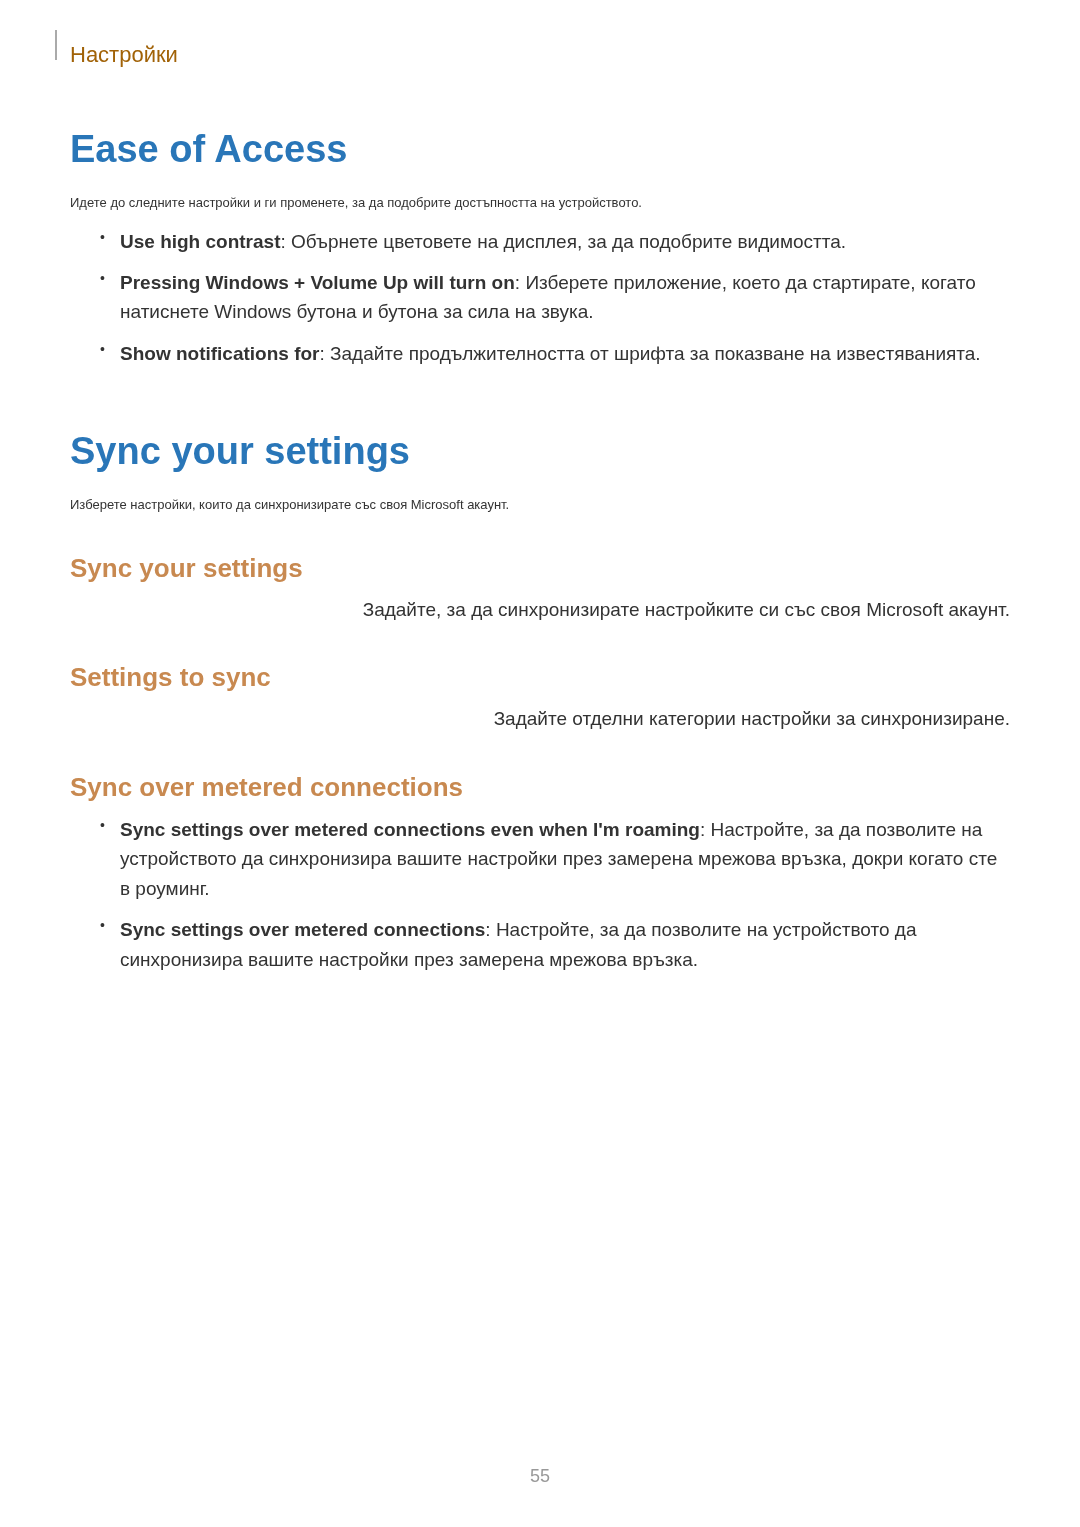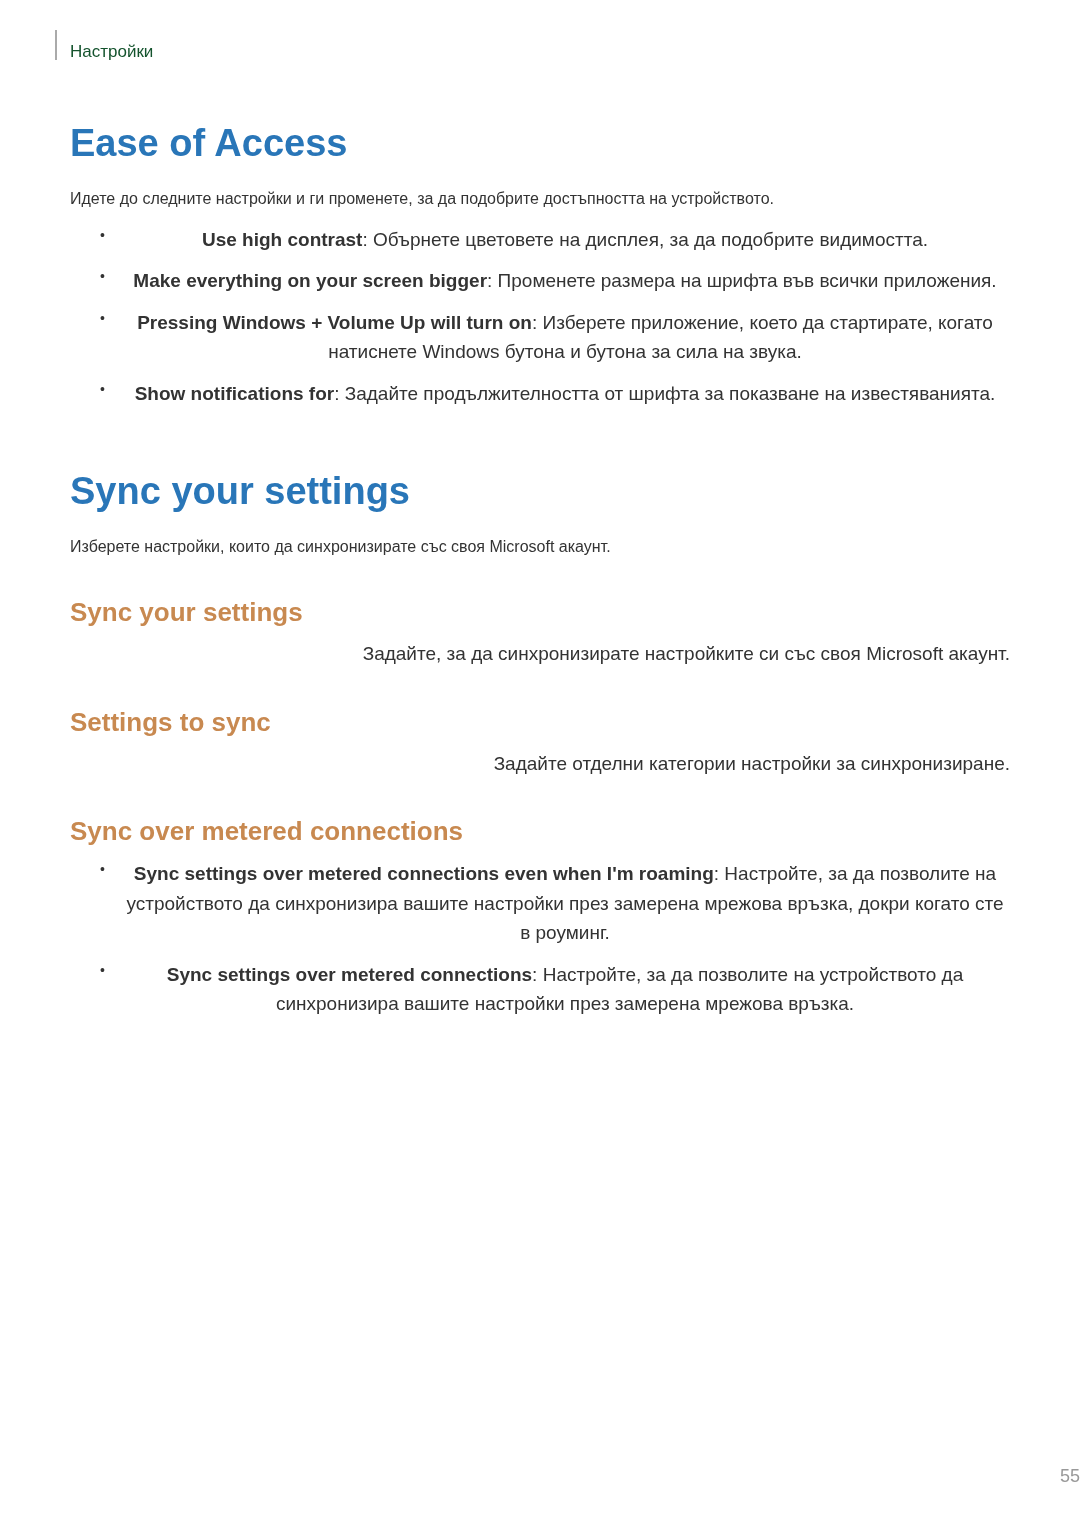--- a/index.html
+++ b/index.html
@@ -18,22 +18,22 @@
       padding: 42px 70px 60px 70px;
     }
     .header-rule {
       border-left: 2px solid #aaa;
       height: 30px;
       position: absolute;
       left: 55px;
       top: 30px;
     }
     .header-label {
-      color: #14532d;
-      font-size: 17px;
+      color: #a16207;
+      font-size: 22px;
       margin-left: 0px;
       margin-bottom: 60px;
       padding-top: 0px;
     }
     h1 {
       color: #2976b8;
       font-size: 38px;
       font-weight: 700;
       margin-bottom: 22px;
       margin-top: 29px;
@@ -43,36 +43,35 @@
     }
     h2 {
       color: #c88950;
       font-size: 26px;
       font-weight: 700;
       margin-top: 38px;
       margin-bottom: 12px;
     }
     p.intro {
       color: #333;
-      font-size: 16px;
+      font-size: 13px;
       line-height: 1.5;
       margin-bottom: 14px;
     }
     p.desc {
       color: #333;
       font-size: 19px;
       line-height: 1.5;
       margin-bottom: 6px;
       text-align: right;
     }
     ul {
       list-style: none;
       padding-left: 30px;
       margin-top: 12px;
-      text-align: center;
     }
     li {
       color: #333;
       font-size: 19px;
       line-height: 1.55;
       margin-bottom: 12px;
       position: relative;
       padding-left: 20px;
     }
     li::before {
@@ -84,39 +83,38 @@
       font-size: 14px;
     }
     li strong, li .bold {
       font-weight: 700;
     }
     .page-number {
       position: absolute;
       bottom: 40px;
       left: 0;
       right: 0;
-      text-align: right;
+      text-align: center;
       color: #999;
       font-size: 18px;
     }
   </style>
 </head>
 <body>
 
 <div class="header-rule"></div>
 
 <div class="page">
 
   <div class="header-label">Настройки</div>
 
   <h1>Ease of Access</h1>
   <p class="intro">Идете до следните настройки и ги променете, за да подобрите достъпността на устройството.</p>
   <ul>
     <li><span class="bold">Use high contrast</span><span>: Обърнете цветовете на дисплея, за да подобрите видимостта.</span></li>
-    <li><span class="bold">Make everything on your screen bigger</span><span>: Променете размера на шрифта във всички приложения.</span></li>
     <li><span class="bold">Pressing Windows + Volume Up will turn on</span><span>: Изберете приложение, което да стартирате, когато натиснете Windows бутона и бутона за сила на звука.</span></li>
     <li><span class="bold">Show notifications for</span><span>: Задайте продължителността от шрифта за показване на известяванията.</span></li>
   </ul>
 
   <h1 class="second">Sync your settings</h1>
   <p class="intro">Изберете настройки, които да синхронизирате със своя Microsoft акаунт.</p>
 
   <h2>Sync your settings</h2>
   <p class="desc">Задайте, за да синхронизирате настройките си със своя Microsoft акаунт.</p>
 

